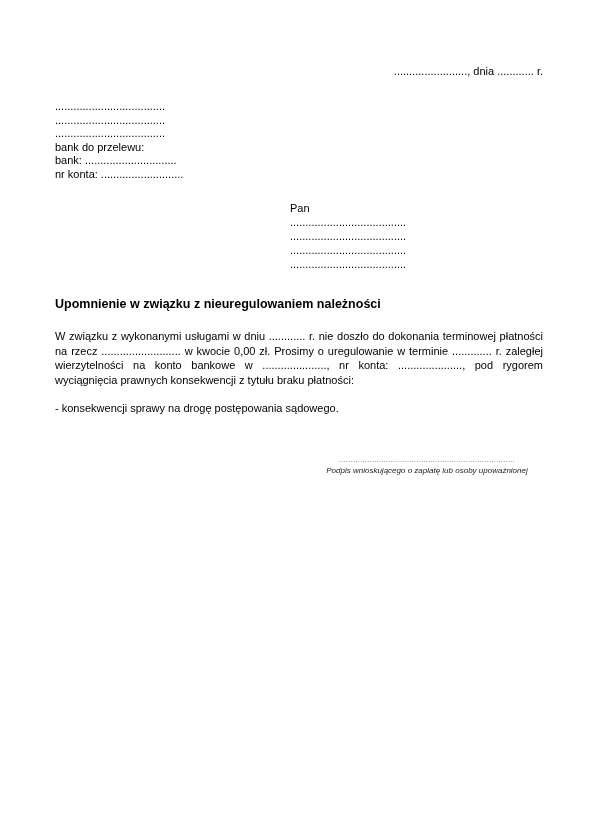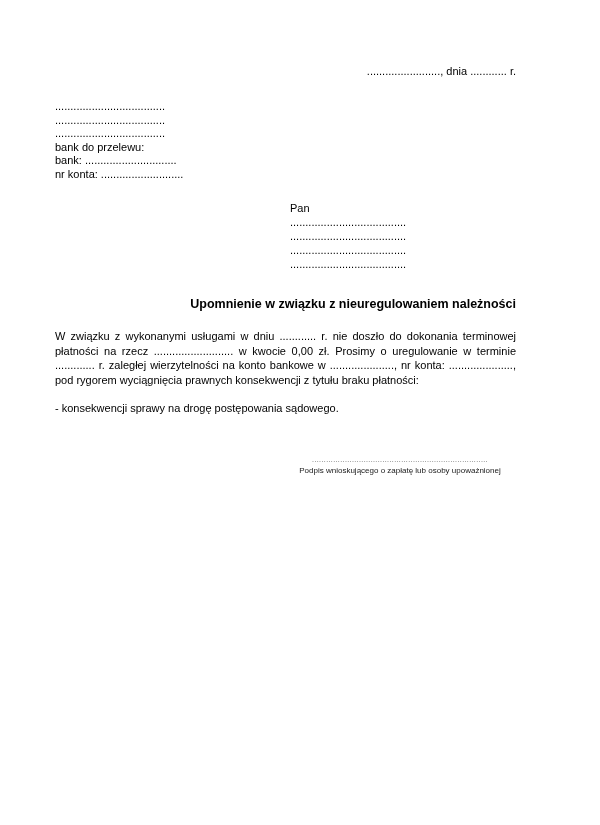--- a/index.html
+++ b/index.html
@@ -6,21 +6,21 @@
     margin: 0;
     padding: 0;
     background: #ffffff;
   }
   .page {
     position: relative;
     width: 600px;
     height: 755px;
     background: #ffffff;
     box-sizing: border-box;
-    padding: 64px 84px 0 55px;
+    padding: 64px 57px 0 55px;
     font-family: "Liberation Sans", sans-serif;
     font-size: 11px;
     color: #000000;
     overflow: hidden;
   }
   .date-line {
     text-align: right;
     line-height: 14px;
   }
   .sender-block {
@@ -29,21 +29,21 @@
   }
   .recipient-block {
     margin-top: 20px;
     margin-left: 235px;
     line-height: 14px;
   }
   .doc-title {
     margin: 26px 0 0 0;
     font-size: 12.5px;
     font-weight: bold;
-    text-align: right;
+    text-align: left;
     line-height: 15px;
   }
   .body-par {
     margin: 17px 0 0 0;
     text-align: justify;
     line-height: 14.5px;
   }
   .bullet-par {
     margin: 14px 0 0 0;
     line-height: 14.5px;
@@ -65,20 +65,21 @@
     white-space: nowrap;
     overflow: hidden;
     text-align: center;
   }
   .sig-caption {
     margin-top: 2px;
     font-size: 8px;
     line-height: 10px;
     text-align: center;
     color: #1a1a1a;
+    font-style: italic;
   }
 </style>
 </head>
 <body>
 
 <div class="page">
 
   <div class="date-line">........................, dnia ............ r.</div>
 
   <div class="sender-block">

